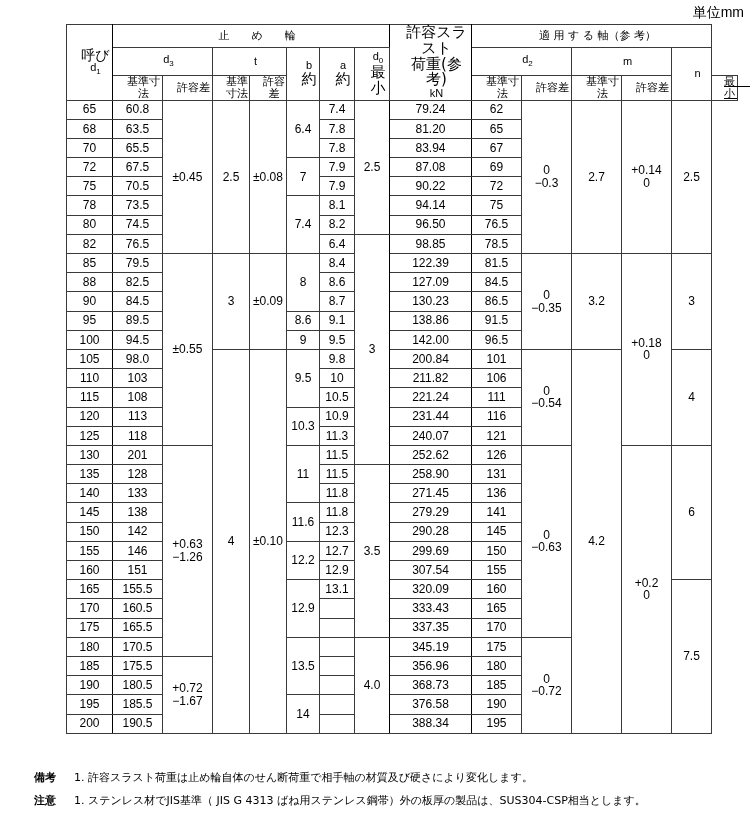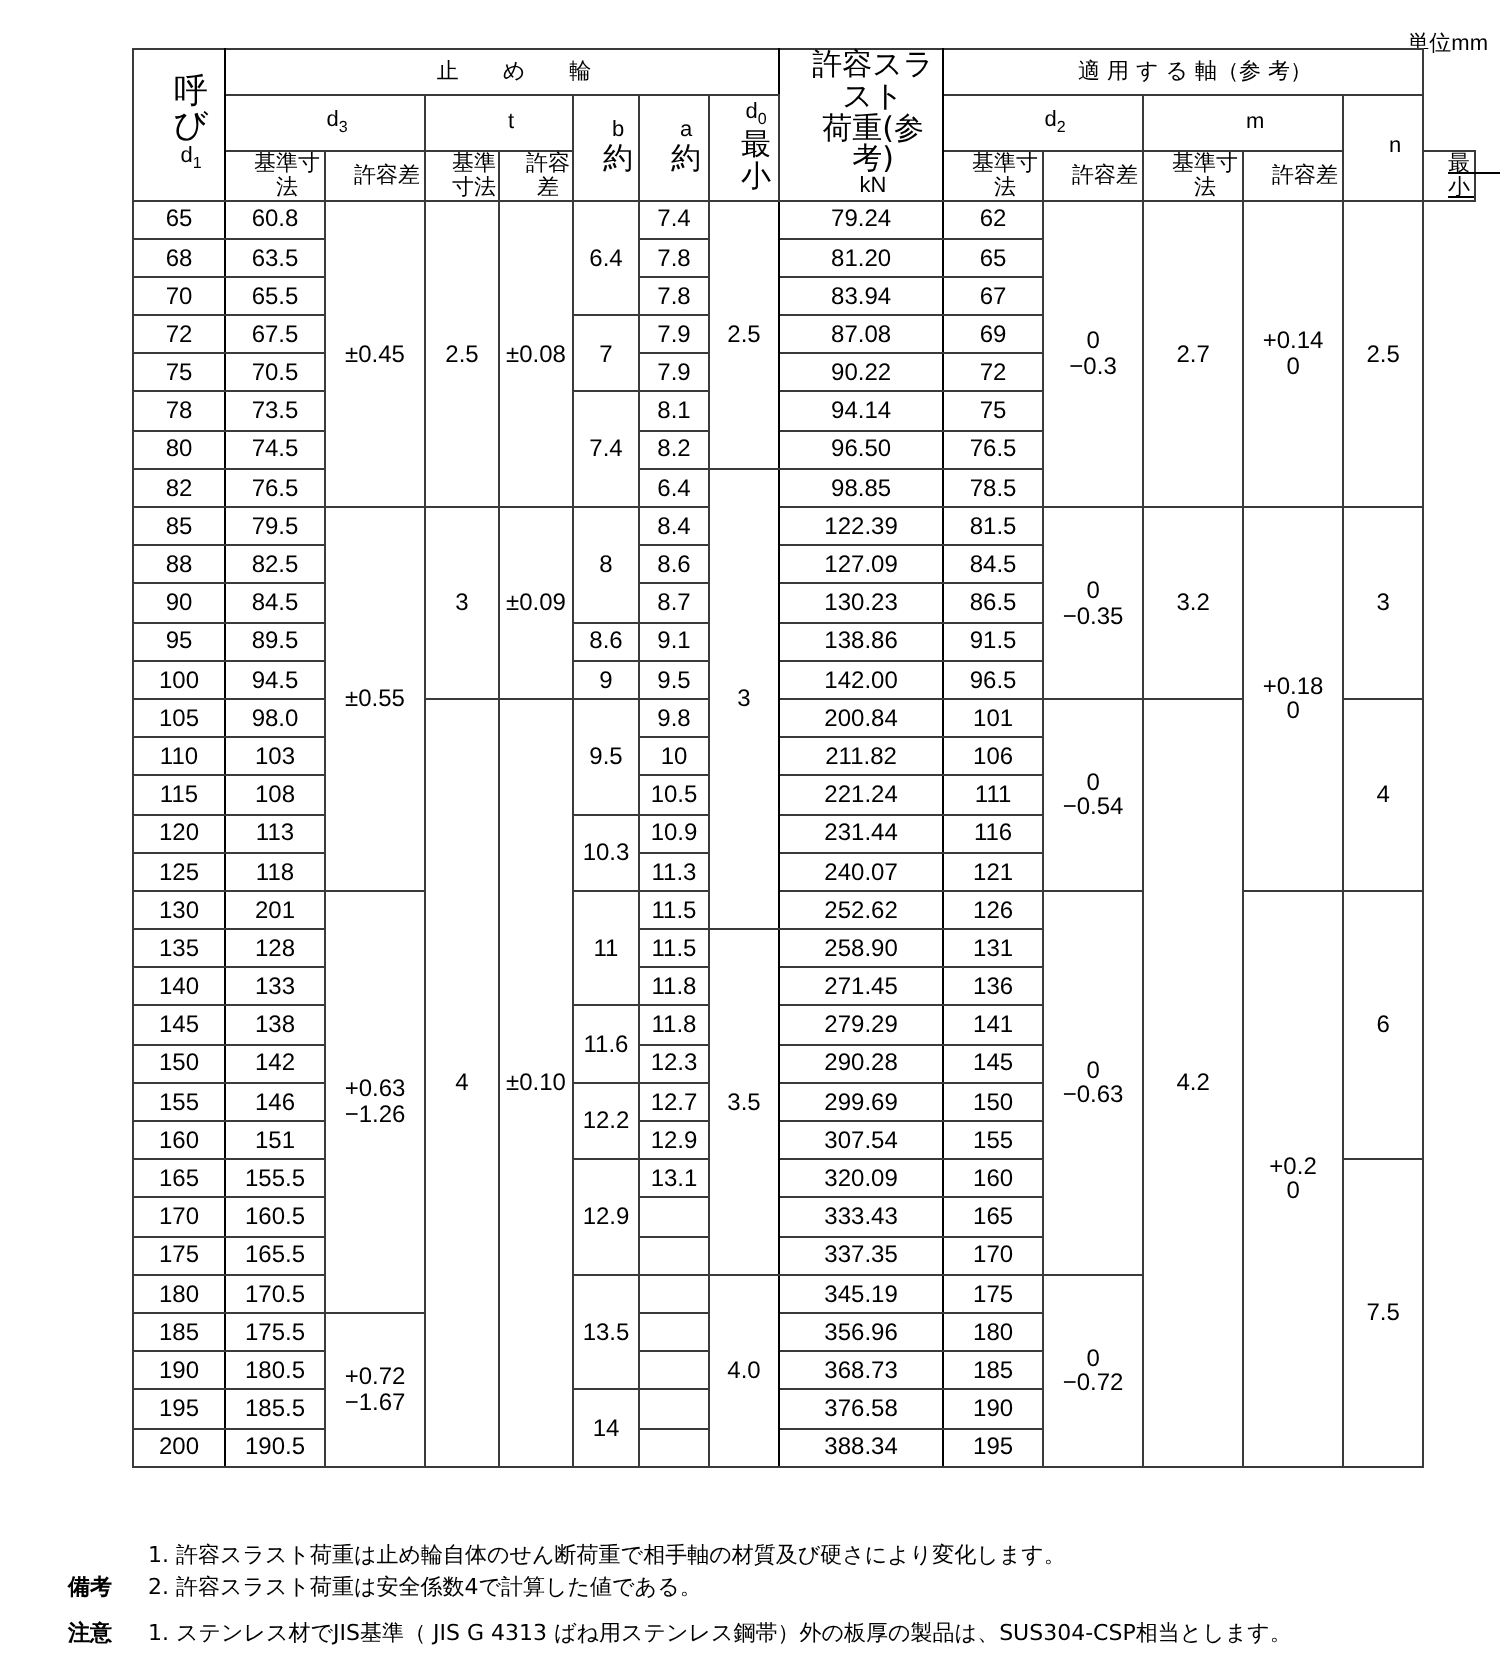--- a/index.html
+++ b/index.html
@@ -12,23 +12,23 @@
     width: 750px;
     height: 828px;
     font-family: "Liberation Sans", "DejaVu Sans", sans-serif;
     color: #000000;
     position: relative;
     overflow: hidden;
   }
 
   .unit-label {
     position: absolute;
-    top: 14px;
+    top: 4px;
     right: 6px;
-    font-size: 11px;
+    font-size: 14px;
     letter-spacing: 0px;
     white-space: nowrap;
   }
 
   .table-wrap {
     position: absolute;
     left: 66px;
     top: 24px;
     width: 672px;
   }
@@ -83,21 +83,21 @@
   .spaced2 {
     letter-spacing: 2px;
     text-decoration: underline;
   }
   .jp {
     font-family: "DejaVu Sans", sans-serif;
     font-size: 15px;
   }
   .jp12 {
     font-family: "DejaVu Sans", sans-serif;
-    font-size: 17px;
+    font-size: 14px;
   }
 
   .notes {
     position: absolute;
     left: 34px;
     top: 770px;
     width: 712px;
     font-family: "DejaVu Sans", sans-serif;
     font-size: 11px;
     line-height: 1.45;
@@ -476,21 +476,20 @@
         </tr>
       </tbody>
   </table>
 </div>
 
 <div class="notes">
   <div class="note-block">
     <div class="note-label">備考</div>
     <div class="note-lines">
       <div class="note-line">1. 許容スラスト荷重は止め輪自体のせん断荷重で相手軸の材質及び硬さにより変化します。</div>
-      <div class="note-line">2. 許容スラスト荷重は安全係数4で計算した値である。</div>
     </div>
   </div>
   <div class="note-block">
     <div class="note-label">注意</div>
     <div class="note-lines">
       <div class="note-line">1. ステンレス材でJIS基準（ JIS G 4313 ばね用ステンレス鋼帯）外の板厚の製品は、SUS304-CSP相当とします。</div>
     </div>
   </div>
 </div>
 

